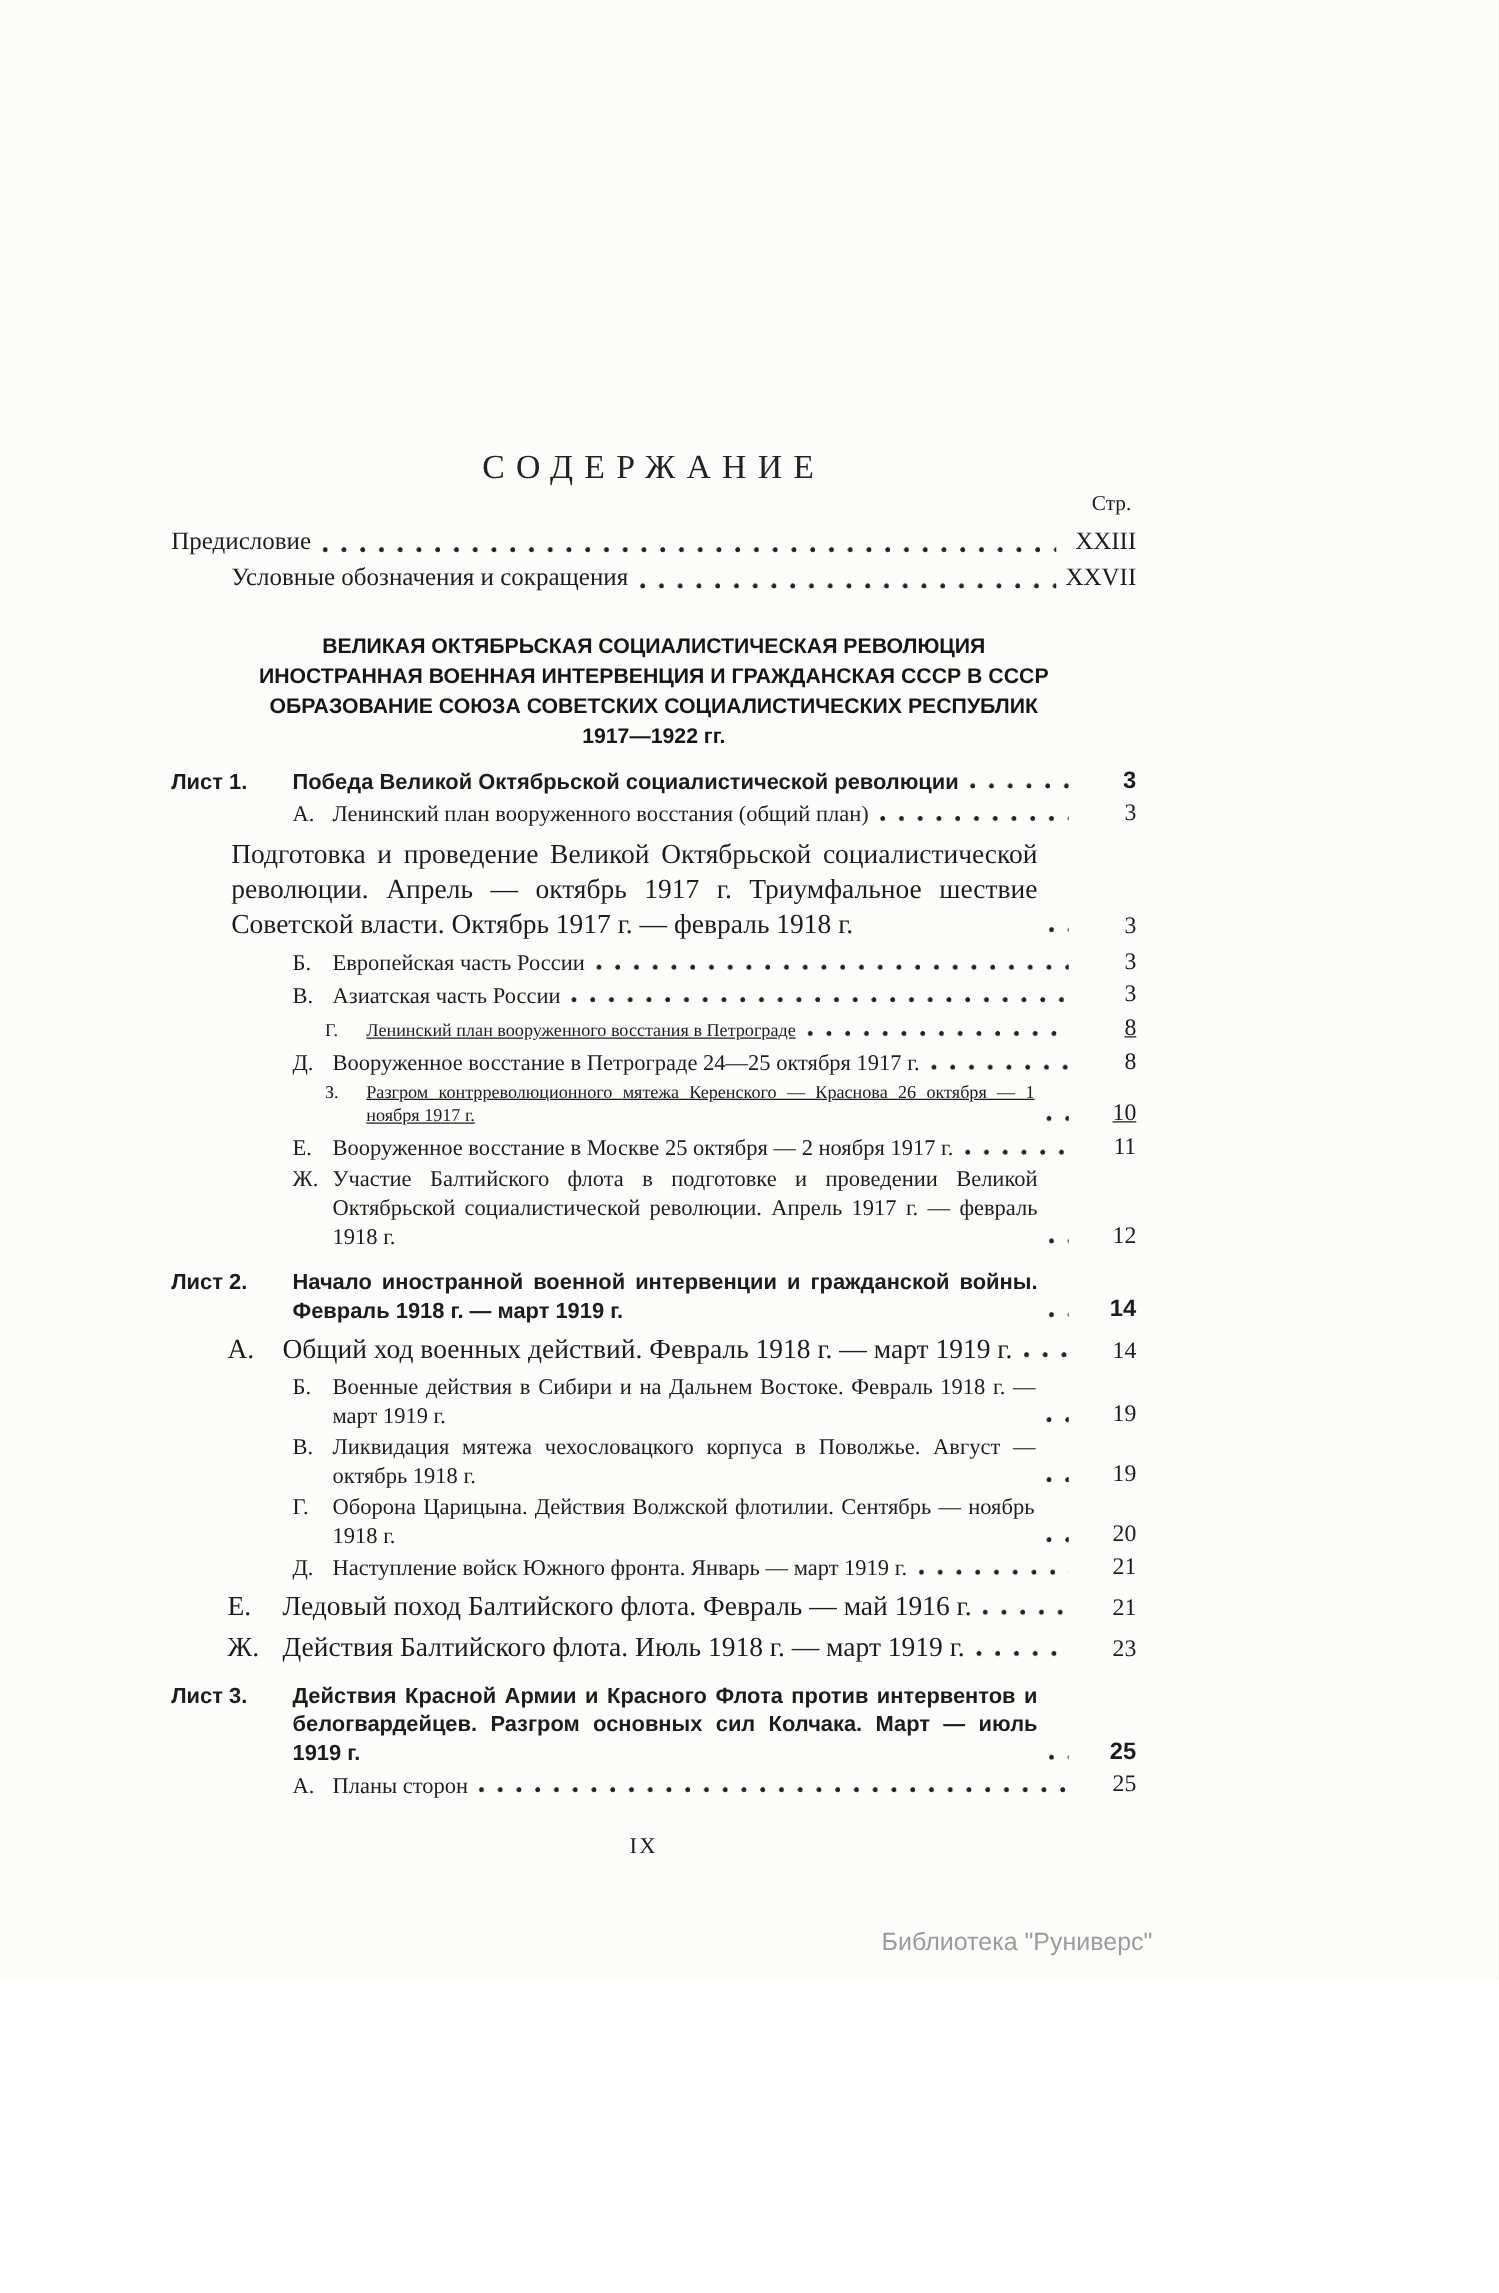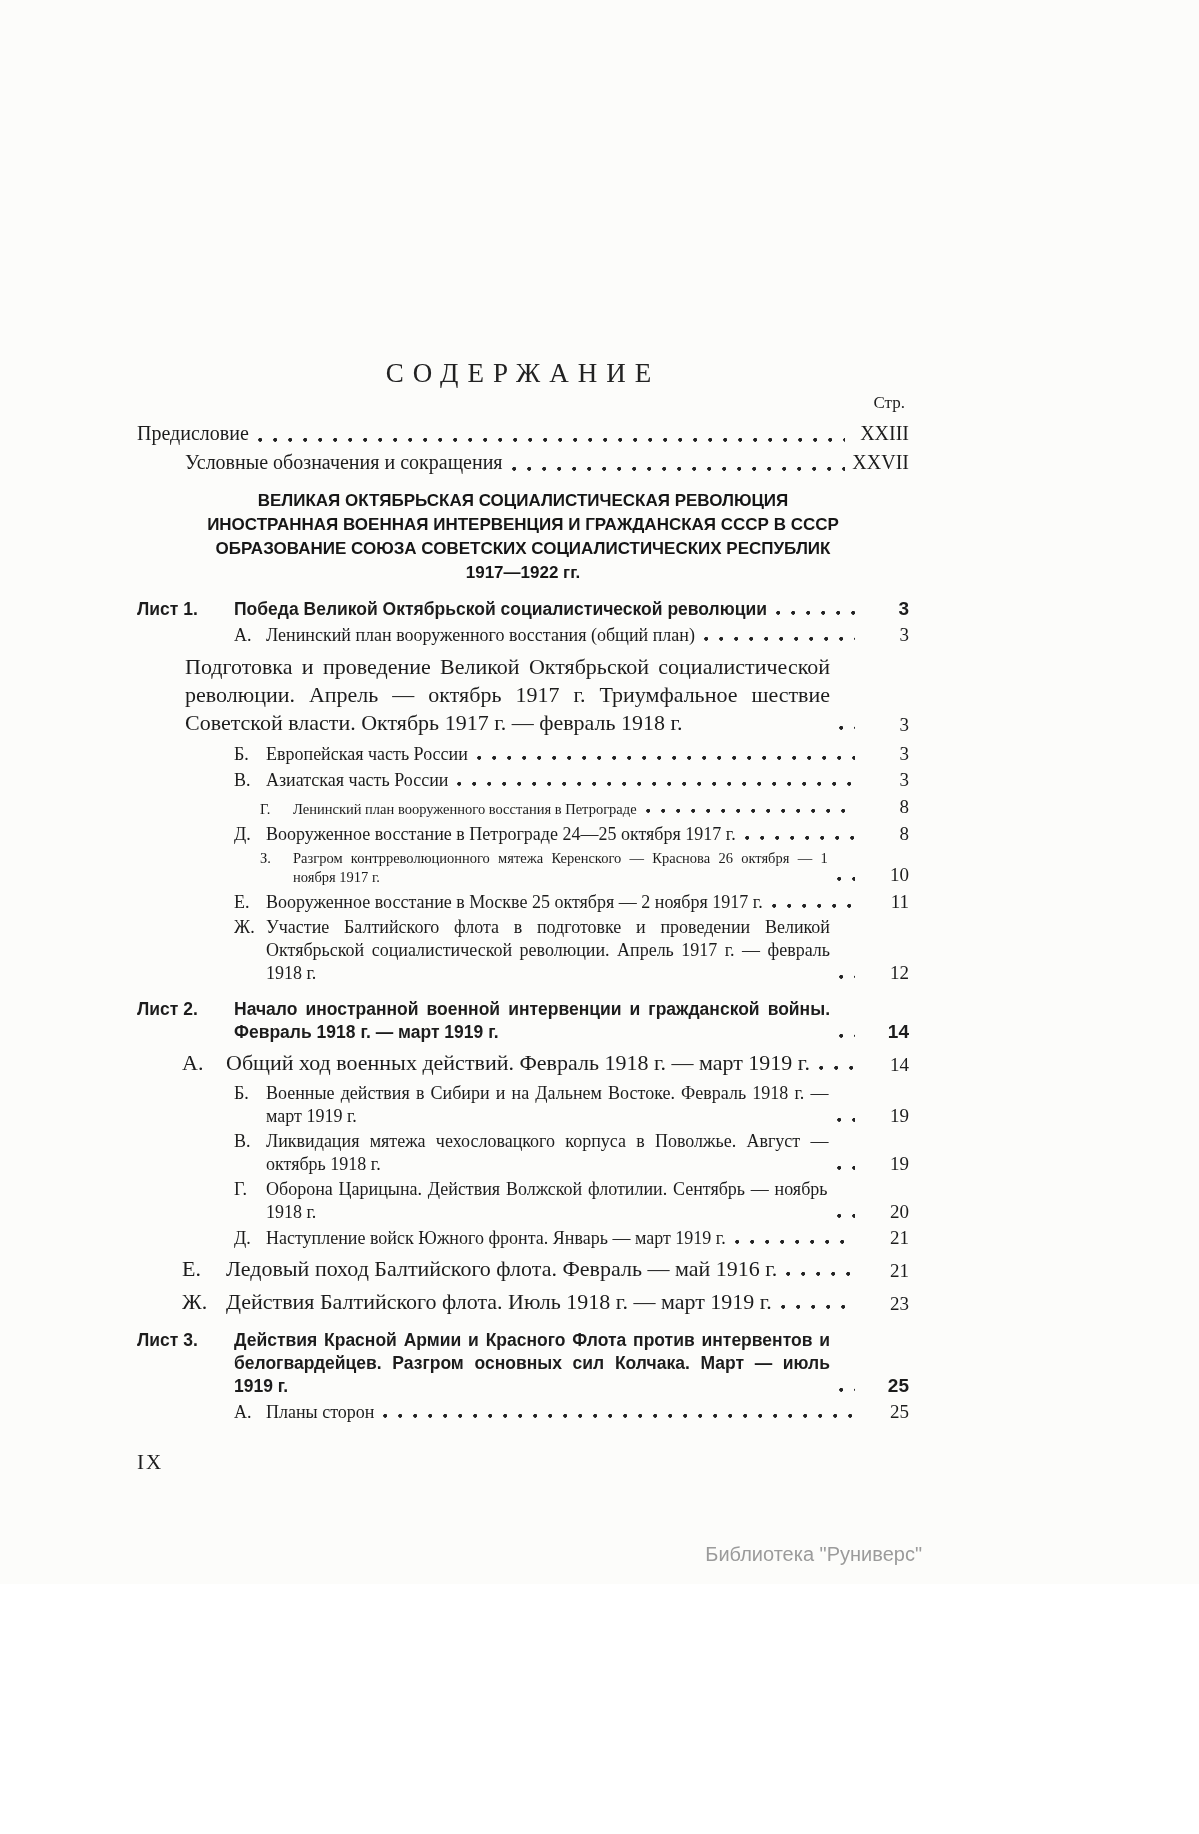--- a/index.html
+++ b/index.html
@@ -43,21 +43,21 @@
   .front-row.indented { padding-left: 48px; }
   .fpage { flex: none; width: 60px; text-align: right; }
   
   .heading {
     text-align: center;
     font-family: "Liberation Sans", sans-serif;
     font-weight: 700;
     font-size: 17px;
     line-height: 24px;
     color: #161616;
-    margin: 12px 0 12px 0;
+    margin: 28px 0 12px 0;
   }
   
   .toc { margin-top: 8px; }
   .entry {
     display: flex;
     align-items: flex-end;
     margin: 2px 0;
   }
   .etext {
     text-align: justify;
@@ -87,36 +87,36 @@
     font-size: 17.5px;
     line-height: 23px;
   }
   .e-list .etext { padding-left: 97px; text-indent: -97px; }
   .e-list .elabel { width: 97px; }
   
   .e-letter { font-size: 18px; line-height: 23px; padding-left: 97px; }
   .e-letter .etext { padding-left: 32px; text-indent: -32px; }
   .e-letter .elabel { width: 32px; }
   
-  .e-small { font-size: 14.5px; line-height: 19px; padding-left: 123px; margin: 3px 0; }
+  .e-small { font-size: 14.5px; line-height: 19px; padding-left: 123px; margin: 3px 0; text-decoration: underline; }
   .e-small .etext { padding-left: 33px; text-indent: -33px; }
   .e-small .elabel { width: 33px; }
   
   .e-bigblock { font-size: 22px; line-height: 28px; padding-left: 48px; margin: 6px 0 5px 0; }
   
   .e-bigletter { font-size: 22px; line-height: 28px; padding-left: 45px; margin: 5px 0; }
   .e-bigletter .etext { padding-left: 44px; text-indent: -44px; }
   .e-bigletter .elabel { width: 44px; }
   .e-bigblock .leader, .e-bigletter .leader { margin-bottom: 6px; }
   .gap-top { margin-top: 13px; }
   
   .folio {
-    text-align: left;
+    text-align: center;
     margin: 26px 16px 0 0;
-    font-size: 21px;
+    font-size: 18px;
     letter-spacing: 2px;
   }
   
   .watermark {
     position: absolute;
     right: 277px;
     bottom: 18px;
     font-family: "Liberation Sans", sans-serif;
     font-size: 20px;
     color: #9b9b9b;

